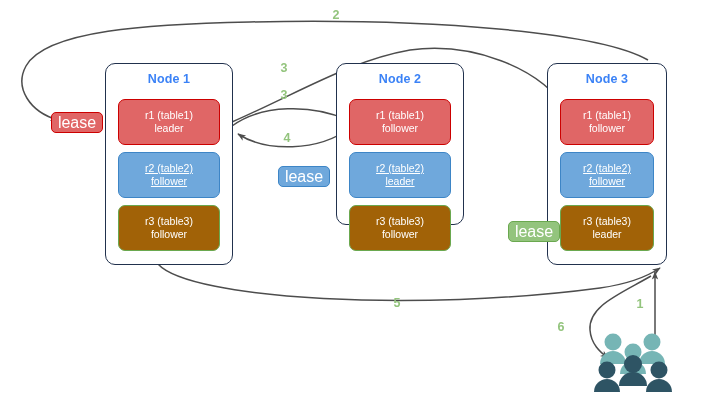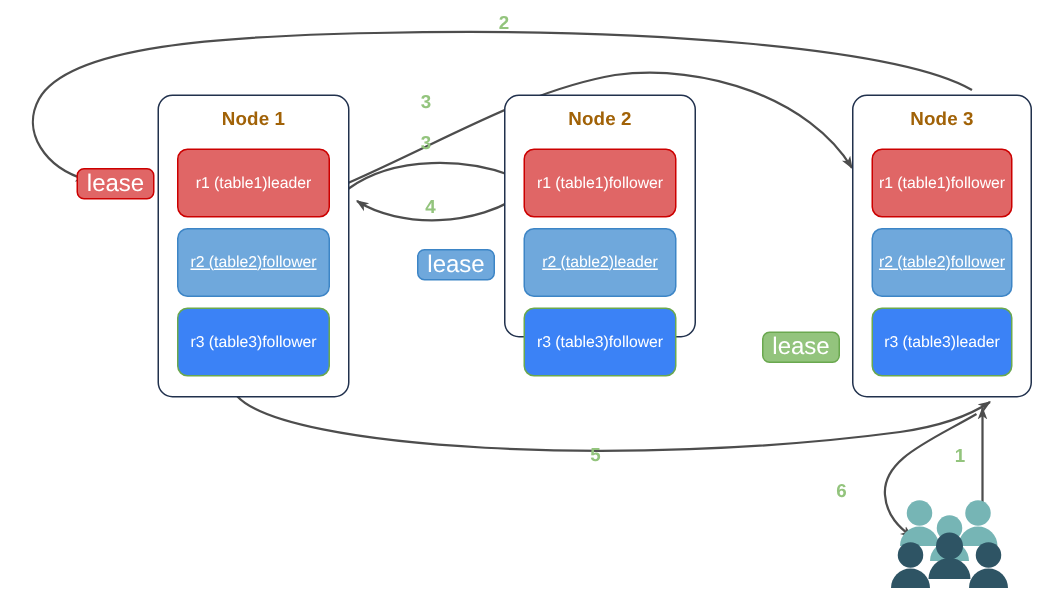--- a/index.html
+++ b/index.html
@@ -35,43 +35,44 @@
     box-sizing: border-box;
     background: #ffffff;
     border: 1.6px solid #21314d;
     border-radius: 10px;
     z-index: 2;
   }
   .node-title {
     text-align: center;
     font-size: 12.5px;
     font-weight: bold;
-    color: #a16207;
+    color: #3b82f6;
     margin-top: 8px;
     letter-spacing: .1px;
   }
   .replica {
     position: absolute;
     left: 12px;
     right: 12px;
     height: 46px;
     border-radius: 7px;
     box-sizing: border-box;
     display: flex;
+    flex-direction: column;
     align-items: center;
     justify-content: center;
     color: #ffffff;
     font-size: 10.5px;
     line-height: 13px;
     text-align: right;
   }
   .replica .l1, .replica .l2 { display: block; }
   .rep-red   { background: #e06666; border: 1.4px solid #cc0000; }
   .rep-blue  { background: #6fa8dc; border: 1.4px solid #3d85c6; text-decoration: underline; }
-  .rep-green { background: #3b82f6; border: 1.4px solid #6aa84f; }
+  .rep-green { background: #a16207; border: 1.4px solid #6aa84f; }
 
   .lease {
     position: absolute;
     box-sizing: border-box;
     height: 21px;
     border-radius: 5px;
     display: flex;
     align-items: center;
     justify-content: center;
     color: #ffffff;
@@ -144,21 +145,21 @@
     <div class="replica rep-blue" style="top:88px;">
       <span class="l1">r2 (table2)</span>
       <span class="l2">leader</span>
     </div>
     <div class="replica rep-green" style="top:141px;">
       <span class="l1">r3 (table3)</span>
       <span class="l2">follower</span>
     </div>
   </div>
 
-  <div class="node" style="left:568px; top:63px; width:120px; height:202px;">
+  <div class="node" style="left:547px; top:63px; width:120px; height:202px;">
     <div class="node-title">Node 3</div>
     <div class="replica rep-red" style="top:35px;">
       <span class="l1">r1 (table1)</span>
       <span class="l2">follower</span>
     </div>
     <div class="replica rep-blue" style="top:88px;">
       <span class="l1">r2 (table2)</span>
       <span class="l2">follower</span>
     </div>
     <div class="replica rep-green" style="top:141px;">

